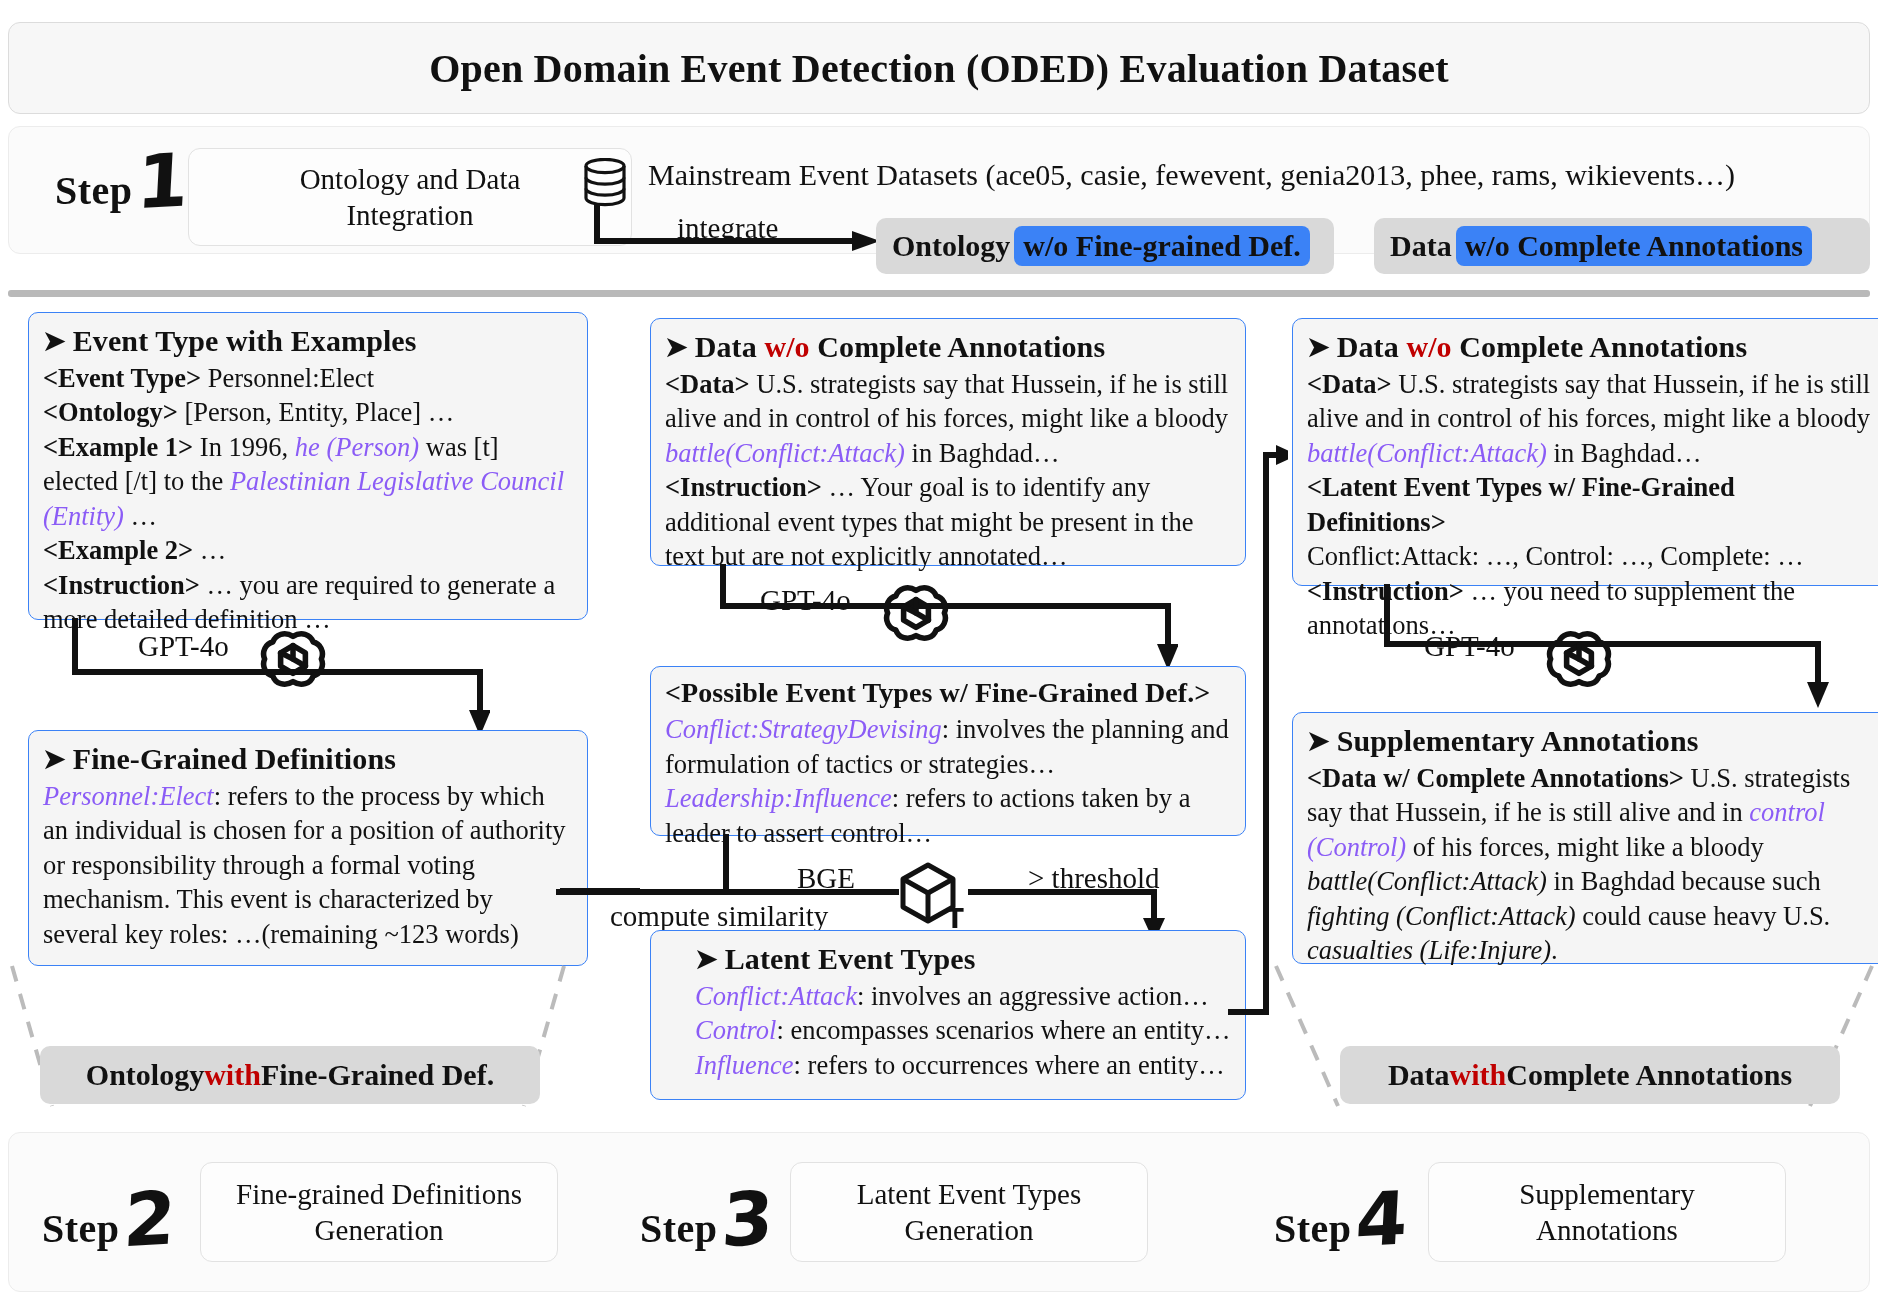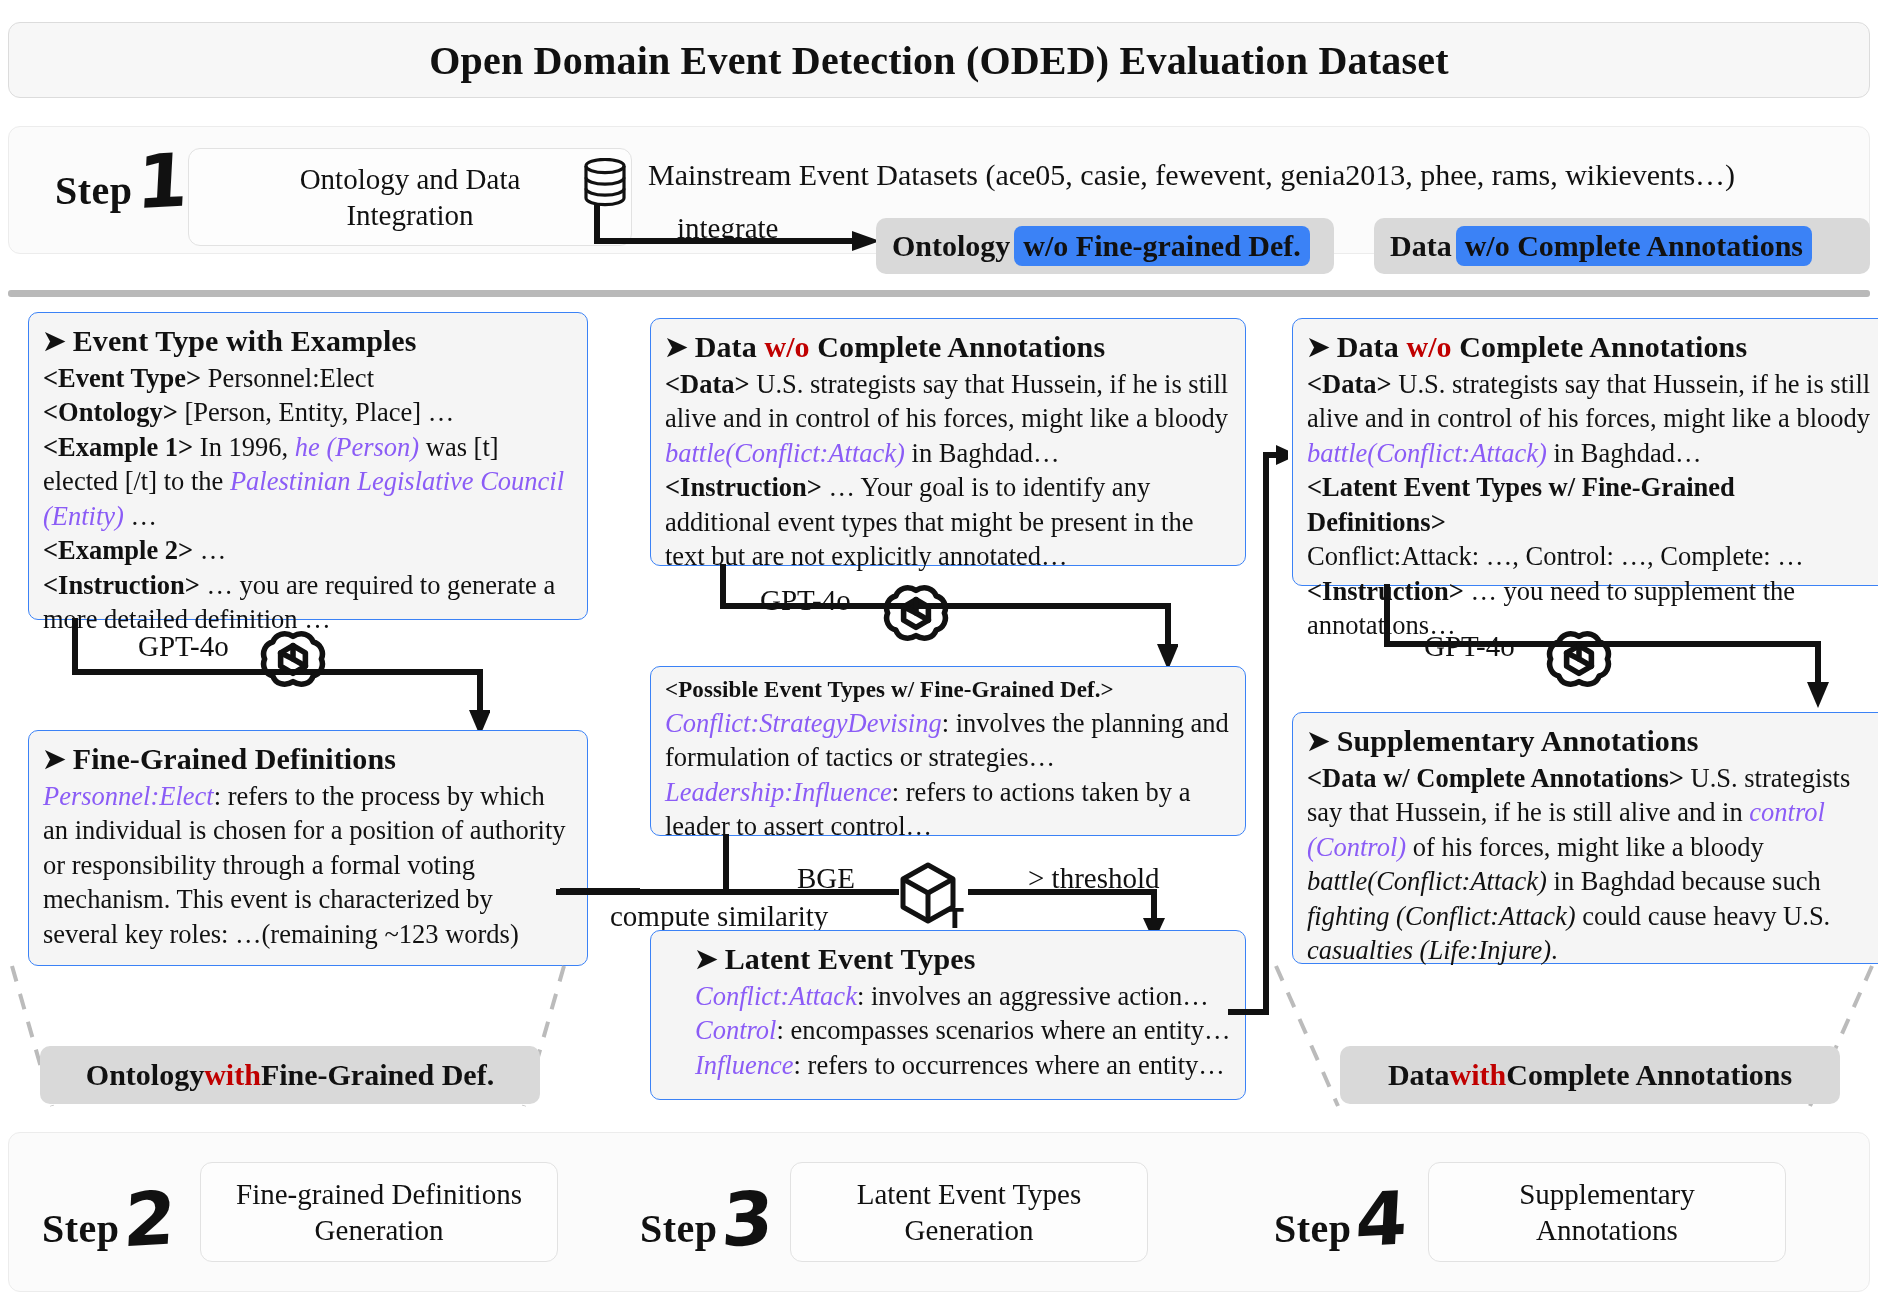--- a/index.html
+++ b/index.html
@@ -46,21 +46,21 @@
     margin-bottom:1px;
     white-space:nowrap;
   }
   .arrowglyph{font-size:27px;vertical-align:1px;padding-right:7px;}
   b{font-weight:bold;}
   .red{color:#c00000;}
   .redi{color:#8b5cf6;font-style:italic;}
   .ital{font-style:italic;}
 
   
-  #title-panel{left:8px;top:22px;width:1862px;height:76px;background:#f7f7f7;}
+  #title-panel{left:8px;top:22px;width:1862px;height:92px;background:#f7f7f7;}
   #title-text{
     position:absolute;left:0;top:0;width:100%;height:100%;
     display:flex;align-items:center;justify-content:center;
     font-size:40px;font-weight:bold;letter-spacing:.2px;
     text-align:center;
   }
 
   
   #step1-panel{left:8px;top:126px;width:1862px;height:128px;background:#fbfbfb;border-color:#ececec;}
   .steplabel{
@@ -267,21 +267,21 @@
   <svg class="oai" id="oai2" viewBox="0 0 64 64">
     <g fill="none" stroke="#111" stroke-width="5.4" stroke-linejoin="round" stroke-linecap="round">
       <path d="M32 10 C24 5 15 8 12.5 15.5 C5.5 17 1.5 25 4.5 32 C1.5 39 5.5 47 12.5 48.5 C15 56 24 59 32 54 C40 59 49 56 51.5 48.5 C58.5 47 62.5 39 59.5 32 C62.5 25 58.5 17 51.5 15.5 C49 8 40 5 32 10 Z"></path>
       <path d="M32 19 L44 26 L44 39 L32 46 L20 39 L20 26 Z"></path>
       <path d="M32 19 L32 32 L44 39"></path>
       <path d="M20 26 L32 32"></path>
     </g>
   </svg>
 
   <div class="txtbox" id="box-possible">
-    <span class="hdr" style="font-size:23px;">&lt;Possible Event Types w/ Fine-Grained Def.&gt;</span>
+    <span class="hdr" style="font-size:28px;">&lt;Possible Event Types w/ Fine-Grained Def.&gt;</span>
     <div>
       <div><span class="redi">Conflict:StrategyDevising</span><span>: involves the planning and formulation of tactics or strategies…</span></div>
       <div><span class="redi">Leadership:Influence</span><span>: refers to actions taken by a leader to assert control…</span></div>
     </div>
   </div>
 
   <svg class="conn" style="left:556px;top:834px;width:672px;height:100px;" viewBox="0 0 672 100">
     <path d="M170,0 L170,58 L0,58" stroke="#111" stroke-width="6" fill="none"></path>
     <path d="M170,58 L343,58" stroke="#111" stroke-width="6" fill="none"></path>
     <path d="M412,58 L598,58 L598,88" stroke="#111" stroke-width="6" fill="none"></path>

